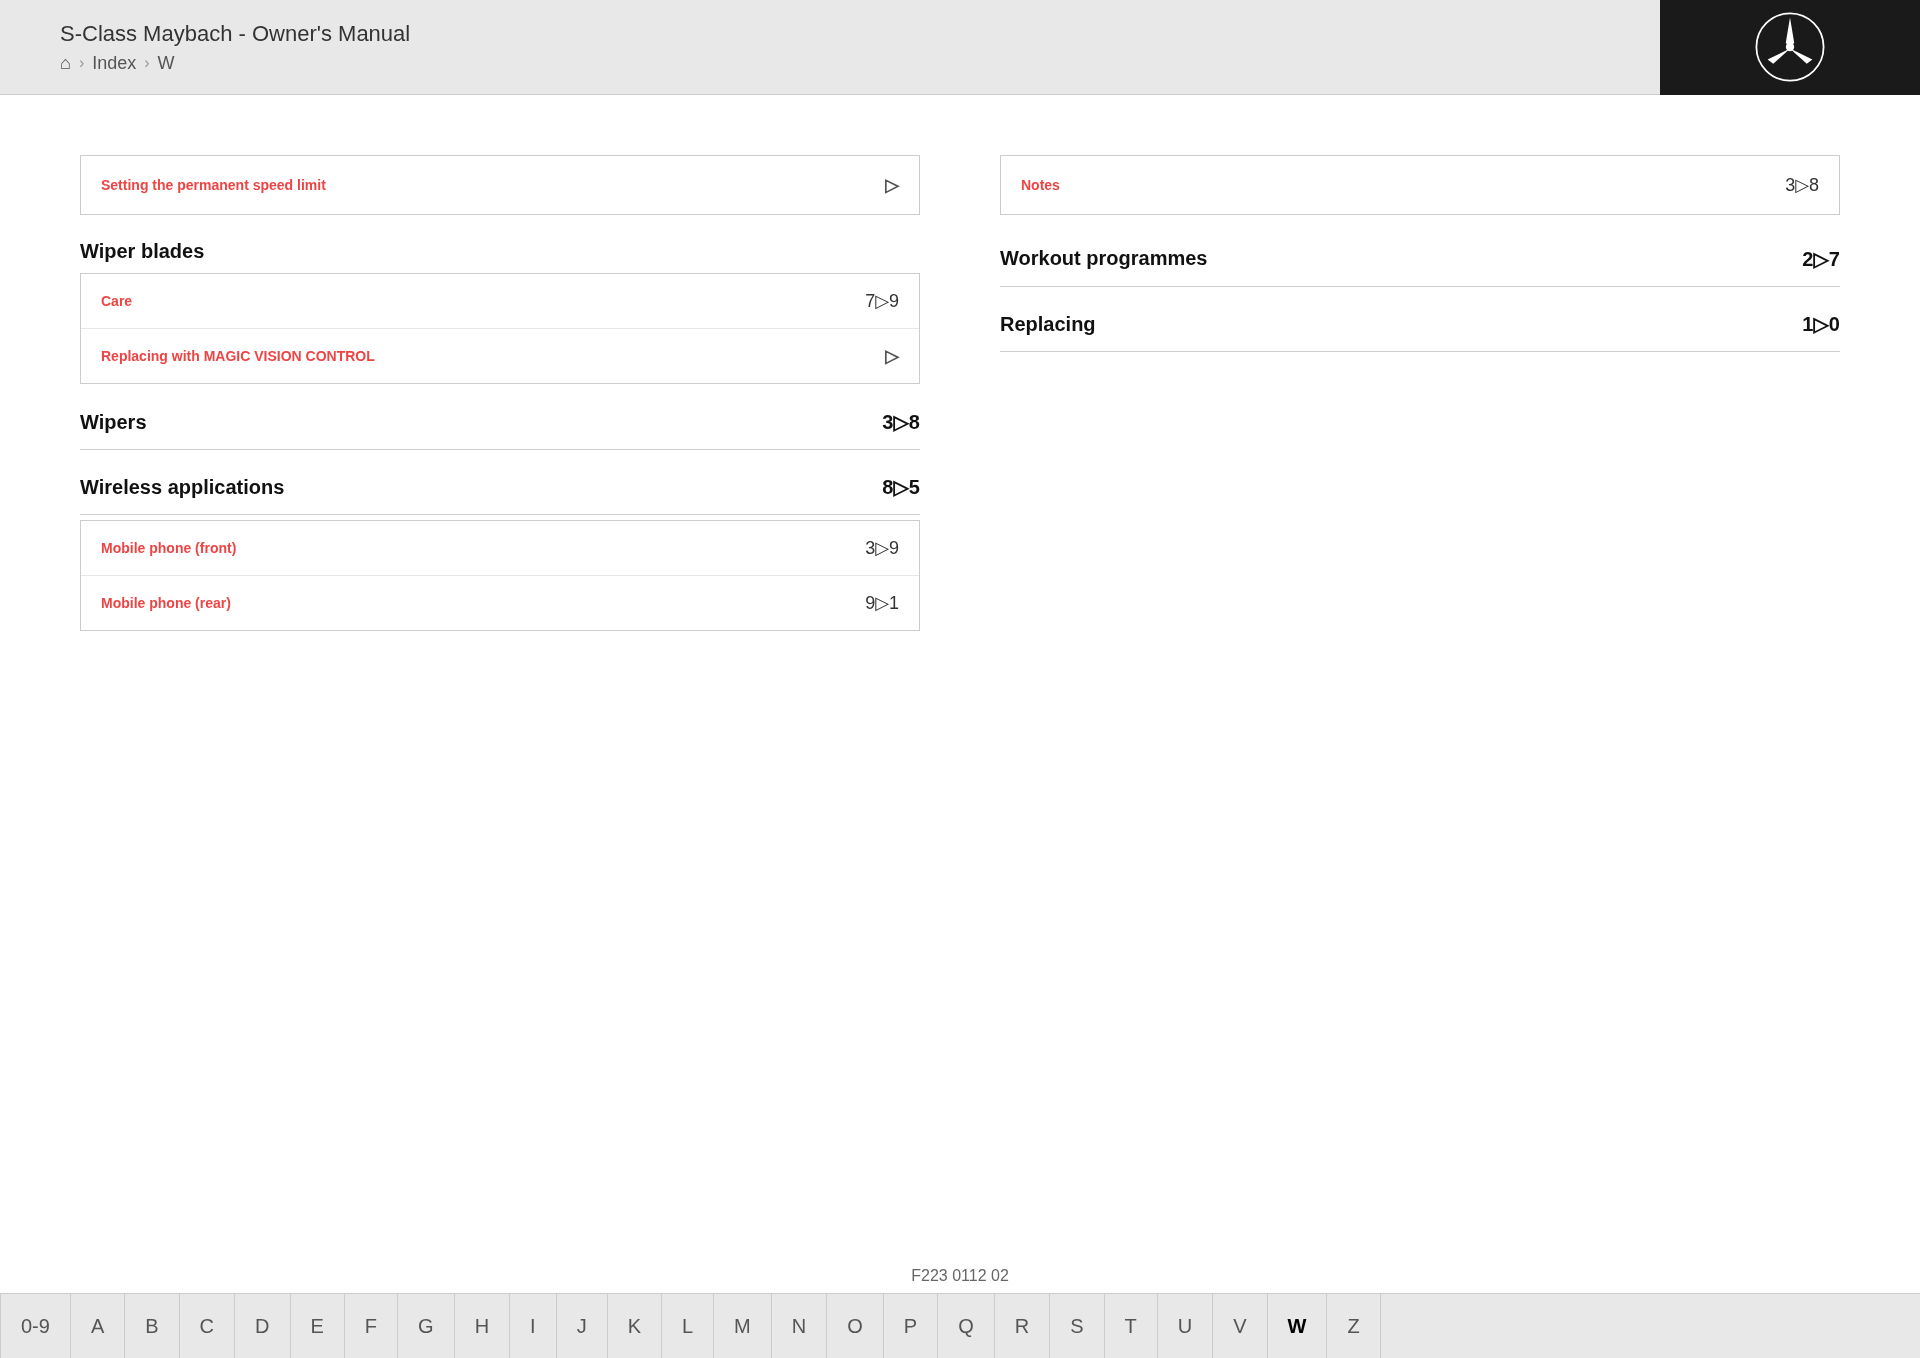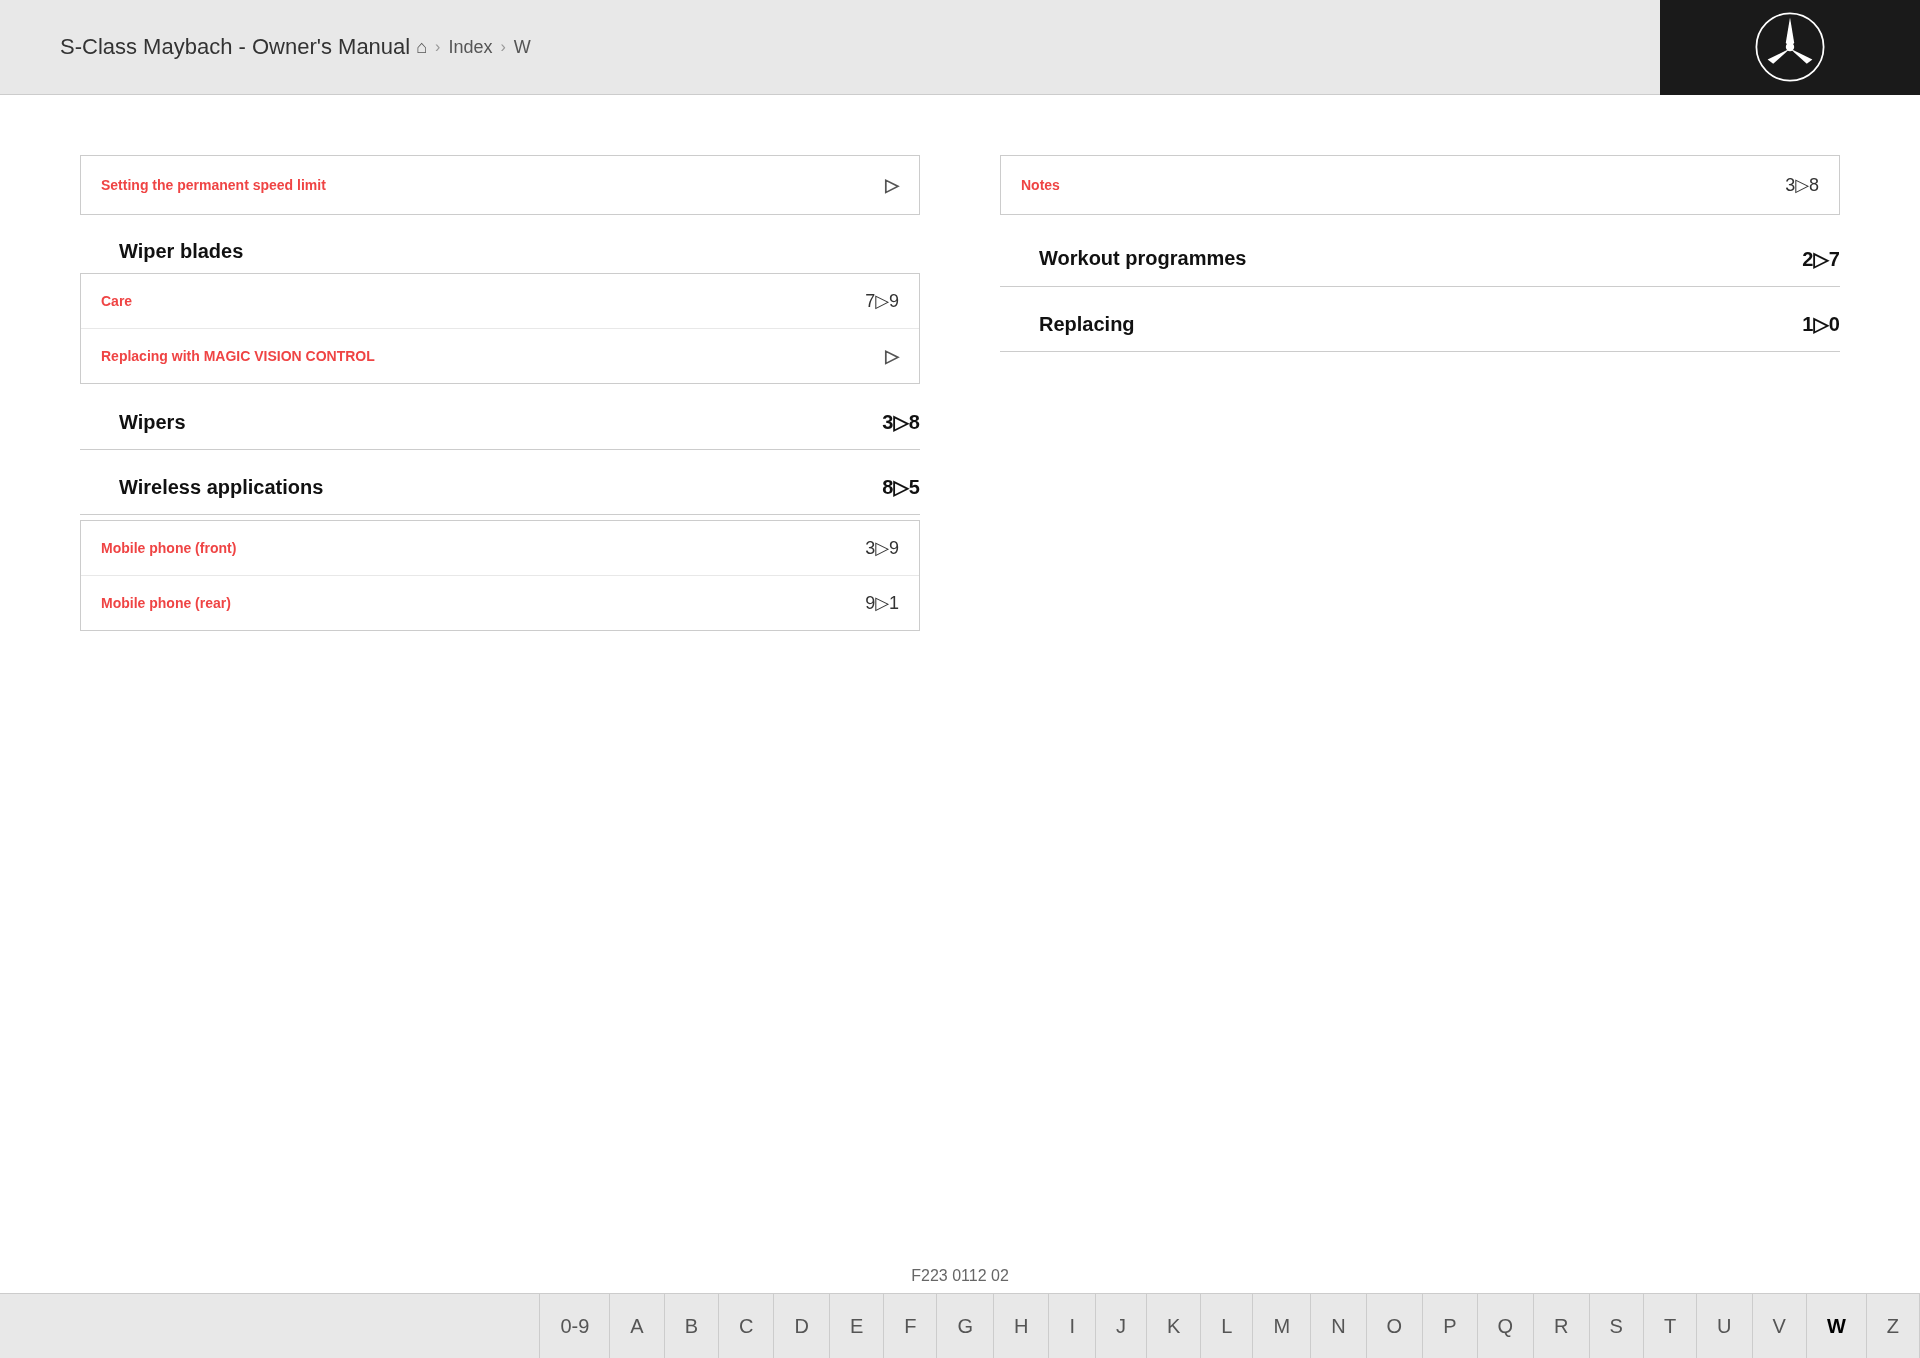--- a/index.html
+++ b/index.html
@@ -9,21 +9,21 @@
     .header {
       background: #e8e8e8;
       height: 95px;
       display: flex;
       align-items: center;
       justify-content: space-between;
       padding: 0 0 0 60px;
       border-bottom: 1px solid #ccc;
       position: relative;
     }
-    .header-left { display: flex; flex-direction: row; gap: 6px; }
+    .header-left { display: flex; flex-direction: column; gap: 6px; }
     .header-title { font-size: 22px; color: #333; font-weight: normal; }
     .breadcrumb { display: flex; align-items: center; gap: 8px; font-size: 18px; color: #555; }
     .breadcrumb-sep { color: #999; font-size: 16px; }
     .header-logo {
       background: #1a1a1a;
       width: 260px;
       height: 95px;
       display: flex;
       align-items: center;
       justify-content: center;
@@ -46,21 +46,20 @@
     .column-left { flex: 1; }
     .column-right { flex: 1; }
     .entry-label { font-size: 14px; color: #ef4444; font-weight: bold; }
     .entry-page { font-size: 18px; color: #333; white-space: nowrap; }
 
     .section-header {
       font-size: 20px;
       font-weight: bold;
       color: #111;
       padding: 20px 0 10px 0;
-      margin-left: 39px;
     }
 
     .sub-entries {
       border: 1px solid #ccc;
       margin-bottom: 6px;
     }
     .sub-entry {
       padding: 16px 20px;
       display: flex;
       justify-content: space-between;
@@ -77,21 +76,21 @@
     }
 
     .divider { border-top: 1px solid #ccc; margin: 5px 0; }
 
     
     .alphabet-bar {
       background: #e8e8e8;
       height: 65px;
       display: flex;
       align-items: center;
-      justify-content: flex-end;
+      justify-content: flex-start;
       gap: 0;
       border-top: 1px solid #ccc;
     }
     .alpha-item {
       padding: 0 20px;
       font-size: 20px;
       color: #555;
       cursor: pointer;
       height: 100%;
       display: flex;

